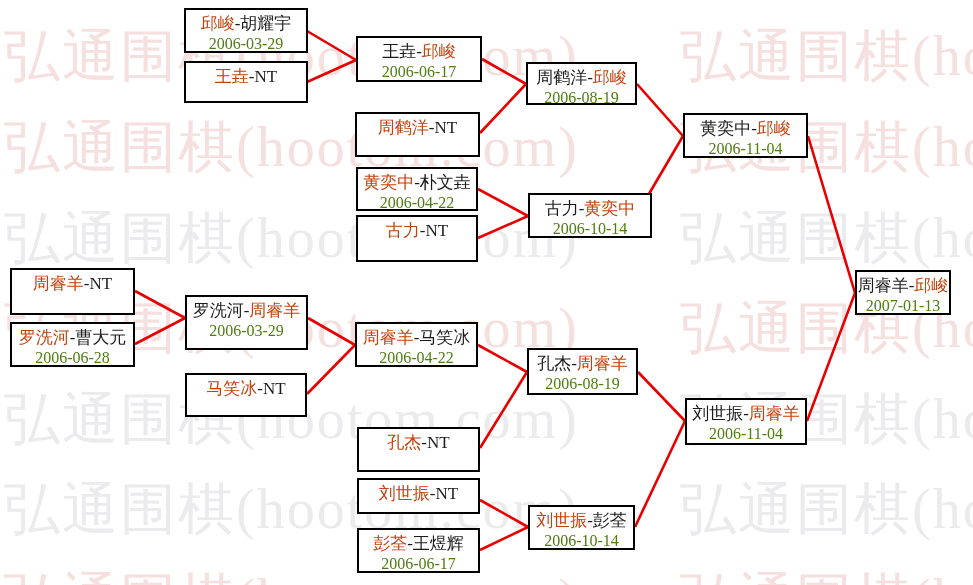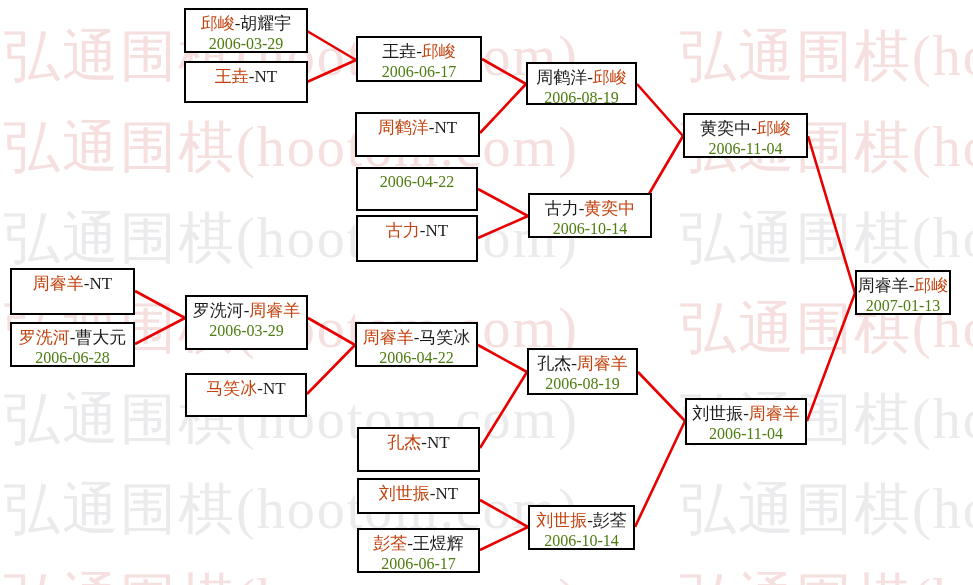--- a/index.html
+++ b/index.html
@@ -102,20 +102,21 @@
 </div>
 <div class="match" style="left:355px;top:112px;width:125px;height:45px">
   <div class="names"><span class="p1 win">周鹤洋</span><span class="sep">-</span><span class="p2">NT</span></div>
   <div class="date"></div>
 </div>
 <div class="match" style="left:526px;top:62px;width:111px;height:43px">
   <div class="names"><span class="p1">周鹤洋</span><span class="sep">-</span><span class="p2 win">邱峻</span></div>
   <div class="date">2006-08-19</div>
 </div>
 <div class="match" style="left:356px;top:167px;width:122px;height:44px">
+  <div class="names"><span class="p1 win">黄奕中</span><span class="sep">-</span><span class="p2">朴文垚</span></div>
   <div class="date">2006-04-22</div>
 </div>
 <div class="match" style="left:356px;top:215px;width:122px;height:47px">
   <div class="names"><span class="p1 win">古力</span><span class="sep">-</span><span class="p2">NT</span></div>
   <div class="date"></div>
 </div>
 <div class="match" style="left:528px;top:193px;width:124px;height:45px">
   <div class="names"><span class="p1">古力</span><span class="sep">-</span><span class="p2 win">黄奕中</span></div>
   <div class="date">2006-10-14</div>
 </div>

